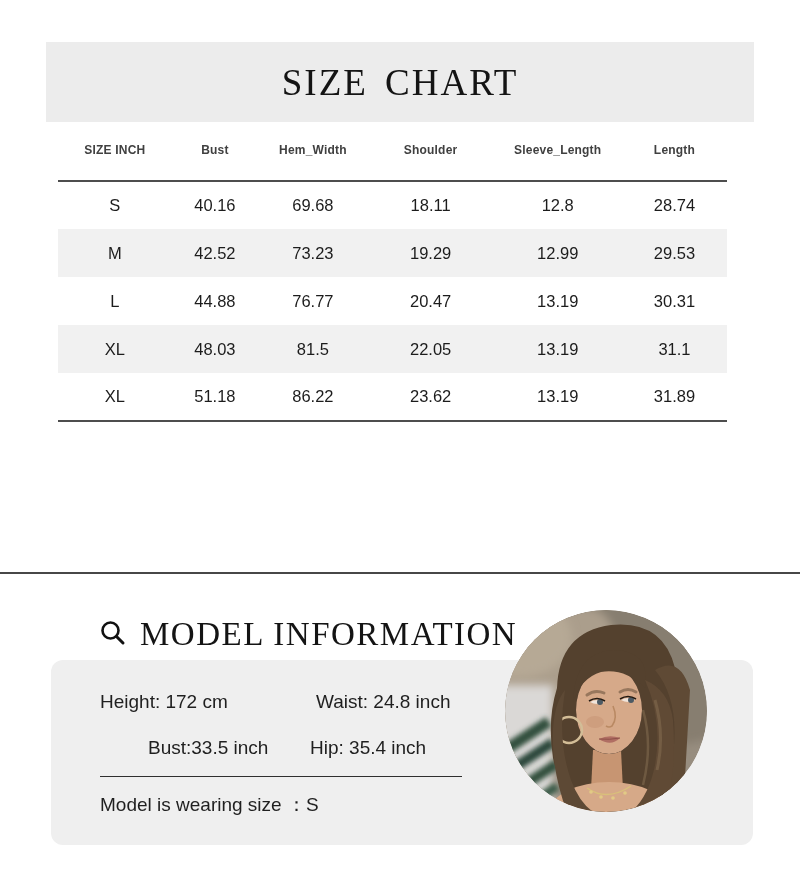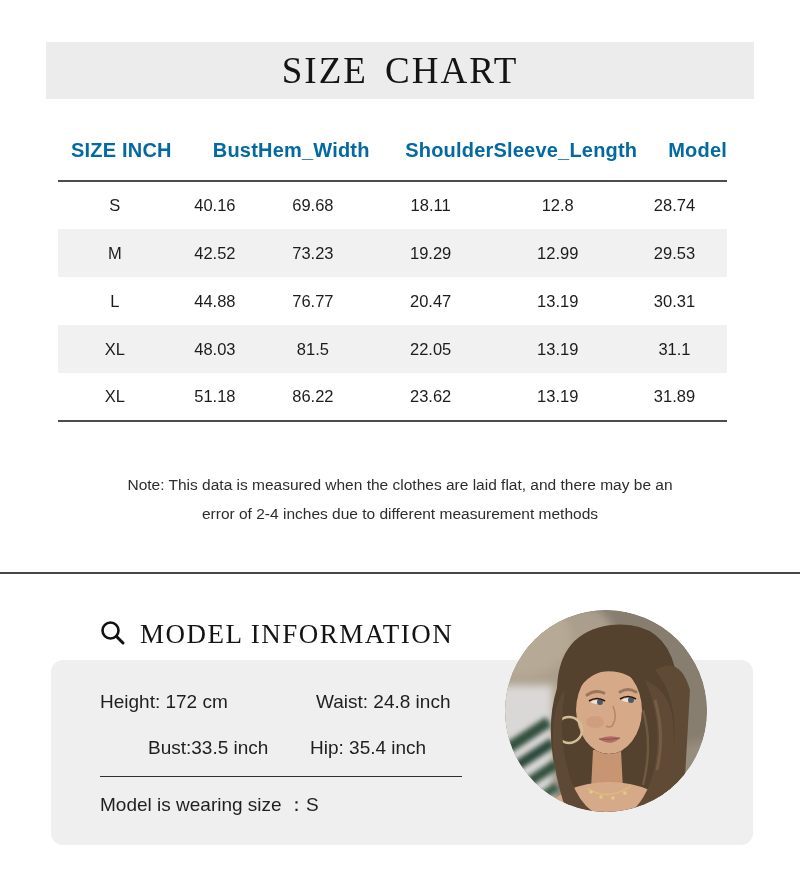--- a/index.html
+++ b/index.html
@@ -11,21 +11,21 @@
     background: #ffffff;
     font-family: "Liberation Sans", "DejaVu Sans", sans-serif;
     color: #1c1c1c;
     overflow: hidden;
   }
 
   
   .title-band {
     position: absolute;
     left: 46px; top: 42px;
-    width: 708px; height: 57px;
+    width: 708px; height: 80px;
     background: #ececec;
     display: flex; align-items: center; justify-content: center;
   }
   .title-band h1 {
     font-family: "Liberation Serif", "DejaVu Serif", serif;
     font-weight: 500;
     font-size: 37px;
     letter-spacing: 2px;
     word-spacing: 6px;
     color: #141414;
@@ -43,24 +43,24 @@
     table-layout: fixed;
   }
   table.size-table col.c1 { width: 17.0%; }
   table.size-table col.c2 { width: 12.9%; }
   table.size-table col.c3 { width: 16.4%; }
   table.size-table col.c4 { width: 18.8%; }
   table.size-table col.c5 { width: 19.2%; }
   table.size-table col.c6 { width: 15.7%; }
   table.size-table th {
     height: 61px;
-    font-size: 20px;
+    font-size: 12px;
     font-weight: bold;
-    color: #0369a1;
-    text-align: right;
+    color: #404040;
+    text-align: center;
     vertical-align: middle;
     letter-spacing: 0.2px;
   }
   table.size-table tbody {
     border-top: 2px solid #4d4d4d;
     border-bottom: 2px solid #4d4d4d;
   }
   table.size-table td {
     height: 48px;
     text-align: center;
@@ -93,21 +93,21 @@
   .model-header {
     position: absolute;
     left: 99px; top: 616px;
     height: 36px;
     display: flex; align-items: center; gap: 13px;
   }
   .model-header .mag { width: 28px; height: 28px; display: block; }
   .model-header h2 {
     font-family: "Liberation Serif", "DejaVu Serif", serif;
     font-weight: 500;
-    font-size: 27px;
+    font-size: 33px;
     letter-spacing: 1.5px;
     color: #141414;
     white-space: nowrap;
   }
   .model-panel {
     position: absolute;
     left: 51px; top: 660px;
     width: 702px; height: 185px;
     background: #efefef;
     border-radius: 12px;
@@ -165,21 +165,21 @@
           <col class="c5">
           <col class="c6">
       </colgroup>
       <thead>
         <tr>
           <th>SIZE INCH</th>
           <th>Bust</th>
           <th>Hem_Width</th>
           <th>Shoulder</th>
           <th>Sleeve_Length</th>
-          <th>Model</th>
+          <th>Length</th>
         </tr>
       </thead>
       <tbody>
         <tr>
           <td>S</td>
           <td>40.16</td>
           <td>69.68</td>
           <td>18.11</td>
           <td>12.8</td>
           <td>28.74</td>
@@ -213,24 +213,20 @@
           <td>51.18</td>
           <td>86.22</td>
           <td>23.62</td>
           <td>13.19</td>
           <td>31.89</td>
         </tr>
       </tbody>
     </table>
   </div>
 
-  <div class="note">
-    <div>Note: This data is measured when the clothes are laid flat, and there may be an</div>
-    <div>error of 2-4 inches due to different measurement methods</div>
-  </div>
 
   <div class="section-divider"></div>
 
   <div class="model-header">
     <span class="mag">
       <svg viewBox="0 0 28 28" width="28" height="28">
         <circle cx="11.5" cy="10.5" r="8" fill="none" stroke="#111111" stroke-width="2.6"></circle>
         <line x1="17.5" y1="16.5" x2="24" y2="23" stroke="#111111" stroke-width="3" stroke-linecap="round"></line>
       </svg>
     </span>

